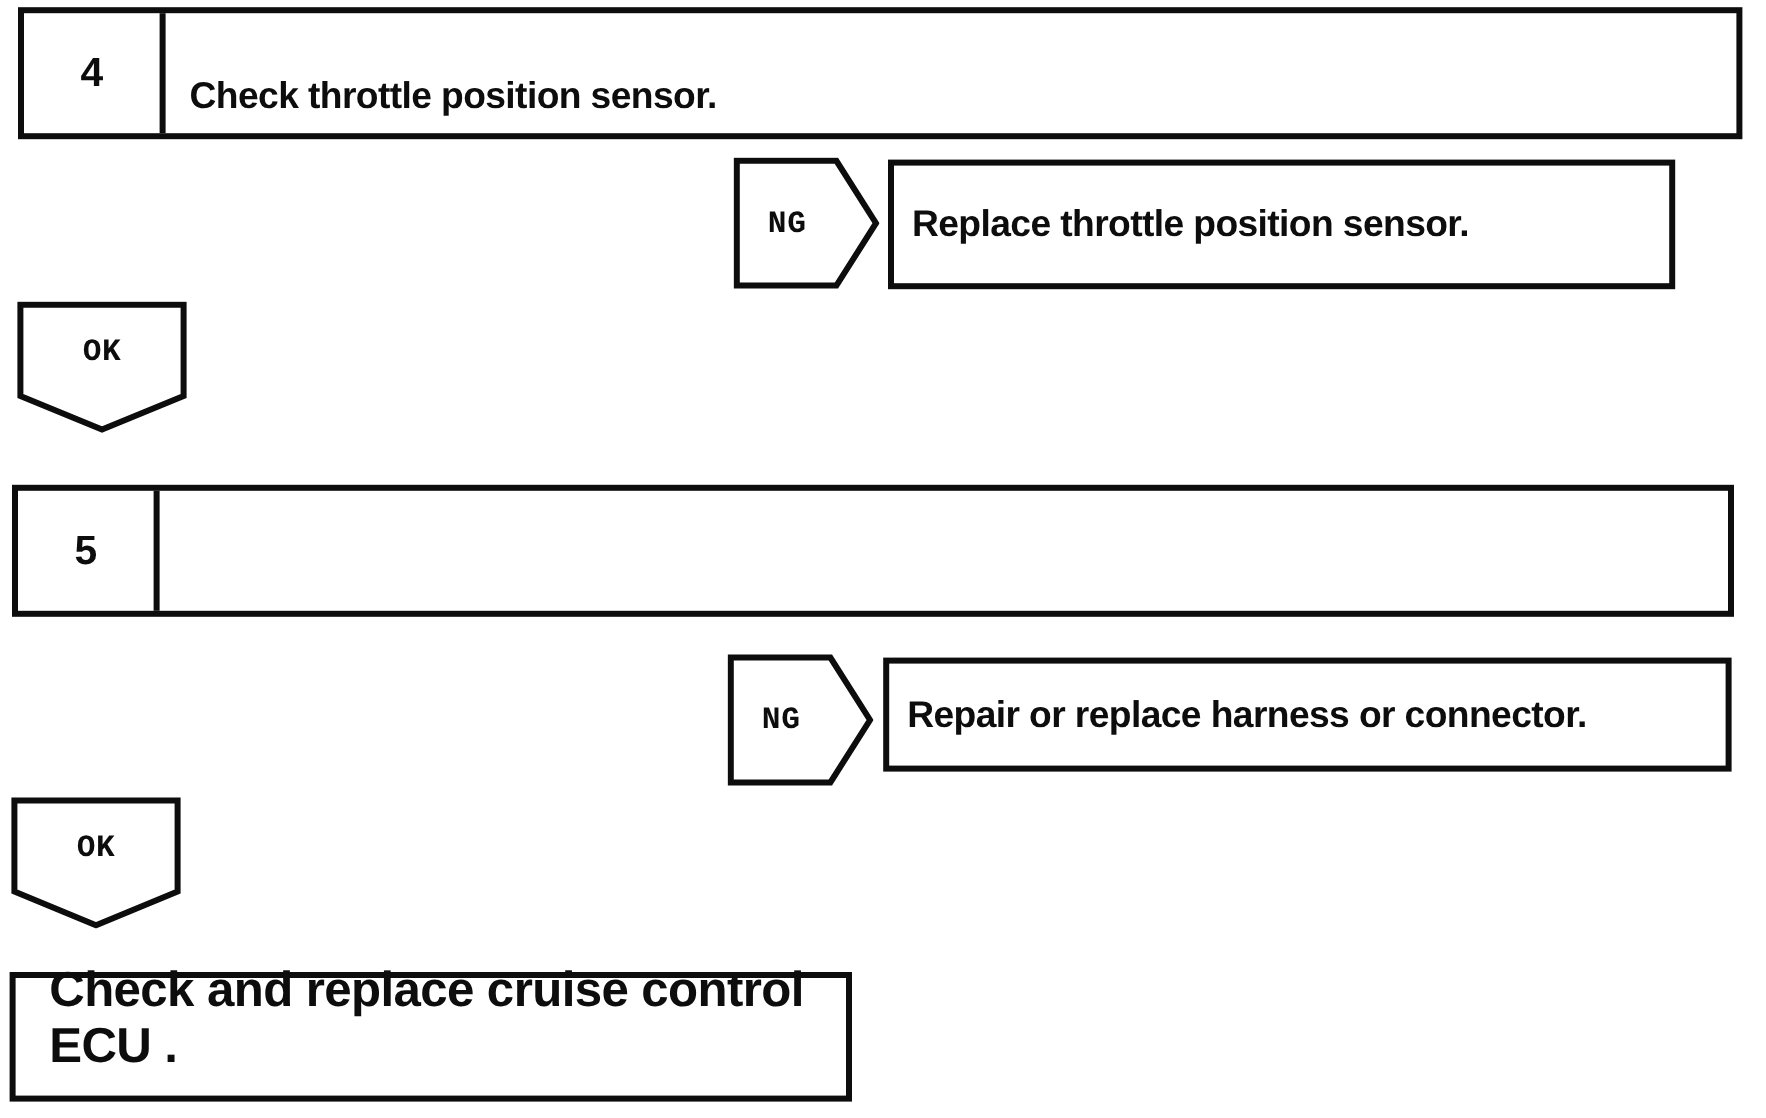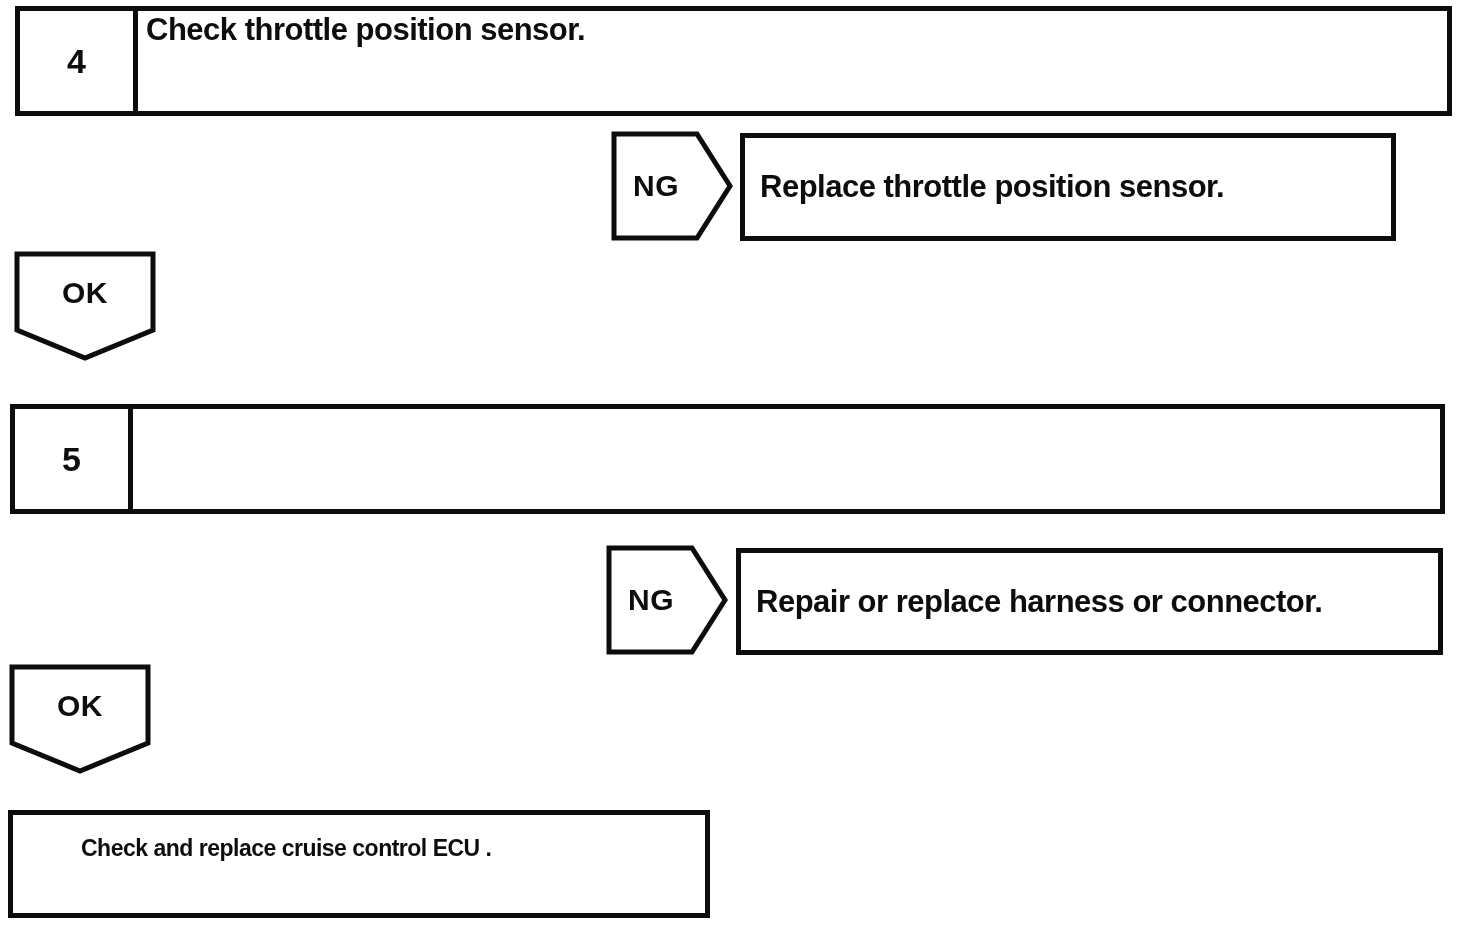--- a/index.html
+++ b/index.html
@@ -29,70 +29,72 @@
     width: 113px;
     border-right: 5px solid #0d0d0d;
     display: flex;
     align-items: center;
     justify-content: center;
     font-size: 34px;
     font-weight: 700;
   }
   .step-label {
     display: flex;
-    padding-left: 8px;
+    align-items: center;
+    padding-left: 20px;
     font-size: 31px;
     font-weight: 700;
     letter-spacing: -0.5px;
     line-height: 37px;
+    margin-top: 37px;
   }
   .step-label .wrap-limit {
     display: block;
     max-width: 1265px;
   }
   .result-label {
     display: flex;
     align-items: center;
     padding-left: 15px;
     font-size: 31px;
     font-weight: 700;
     letter-spacing: -0.5px;
     width: 100%;
   }
   .terminal-label {
     display: flex;
     align-items: center;
     padding-left: 28px;
     padding-bottom: 32px;
-    font-size: 23px;
+    font-size: 41px;
     font-weight: 700;
     letter-spacing: -0.5px;
     width: 100%;
-    margin-left: 40px;
   }
   .shape {
     position: absolute;
   }
   .shape svg {
     display: block;
   }
   .shape polygon {
     fill: #ffffff;
     stroke: #0d0d0d;
     stroke-width: 5;
     stroke-linejoin: miter;
   }
   .shape-label {
     position: absolute;
     display: flex;
     align-items: center;
     justify-content: center;
-    font-size: 30px;
+    font-size: 26px;
     font-weight: 700;
     letter-spacing: 0.5px;
+    font-family: Liberation Mono, monospace;
   }
   .ng-label {
     left: 3px;
     top: 3px;
     width: 84px;
     height: 104px;
   }
   .ok-label {
     left: 3px;
     top: 3px;
@@ -134,21 +136,21 @@
     <div class="step-num">5</div>
   </div>
 
   <div class="shape" style="left:606px; top:545px; width:122px; height:110px">
     <svg width="122" height="110" viewBox="0 0 122 110">
       <polygon points="3,3 86,3 119,55 86,107 3,107"></polygon>
     </svg>
     <span class="shape-label ng-label">NG</span>
   </div>
 
-  <div class="box" style="left:736px; top:548px; width:707px; height:107px">
+  <div class="box" style="left:736px; top:548px; width:707px; height:95px">
     <div class="result-label">Repair or replace harness or connector.</div>
   </div>
 
   <div class="shape" style="left:9px; top:664px; width:142px; height:110px">
     <svg width="142" height="110" viewBox="0 0 142 110">
       <polygon points="3,3 139,3 139,79 71,107 3,79"></polygon>
     </svg>
     <span class="shape-label ok-label">OK</span>
   </div>
 

